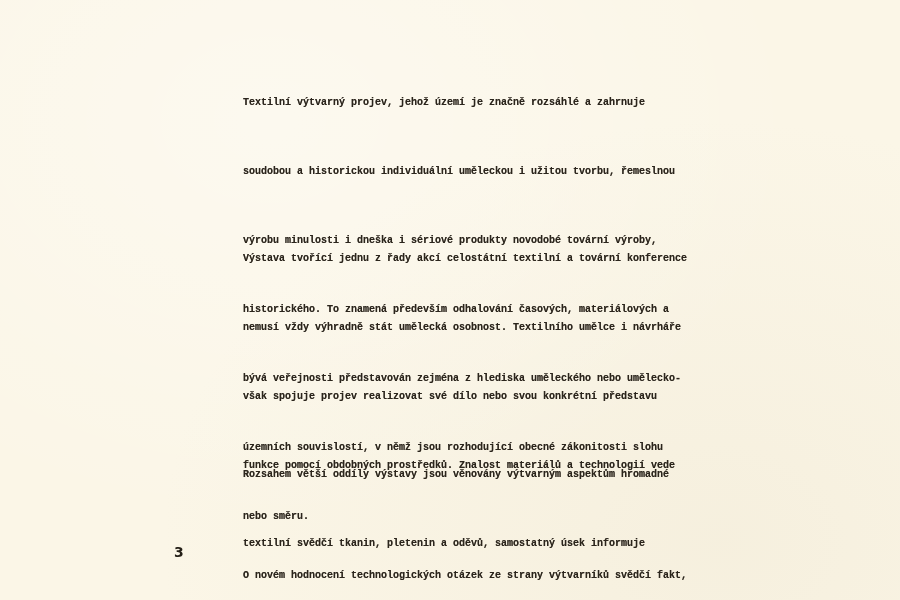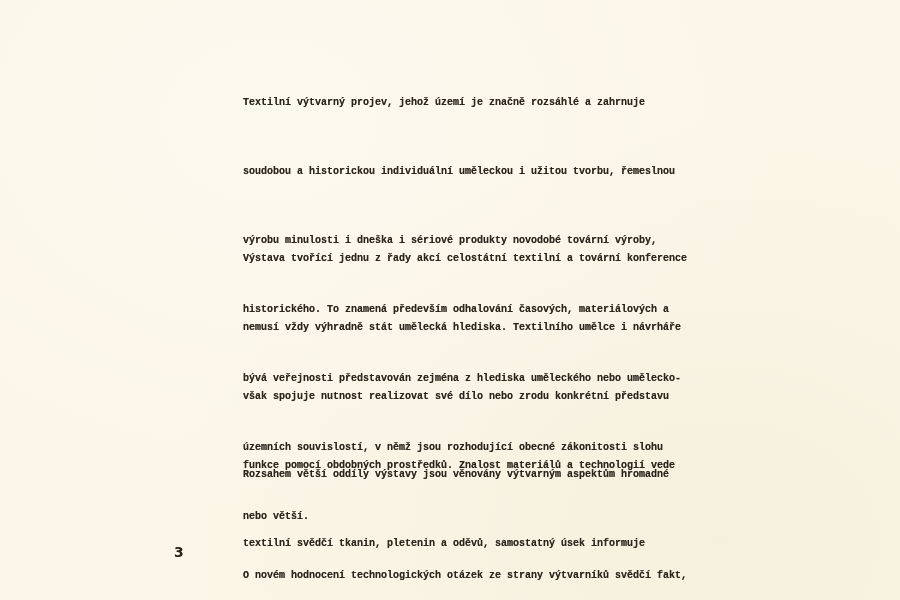--- a/index.html
+++ b/index.html
@@ -61,27 +61,27 @@
 
 <div class="page">
 
   <div class="text-block" id="para-1">
     <span class="line">Textilní výtvarný projev, jehož území je značně rozsáhlé a zahrnuje</span>
     <span class="line">soudobou a historickou individuální uměleckou i užitou tvorbu, řemeslnou</span>
     <span class="line">výrobu minulosti i dneška i sériové produkty novodobé tovární výroby,</span>
     <span class="line">historického. To znamená především odhalování časových, materiálových a</span>
     <span class="line">bývá veřejnosti představován zejména z hlediska uměleckého nebo umělecko-</span>
     <span class="line">územních souvislostí, v němž jsou rozhodující obecné zákonitosti slohu</span>
-    <span class="line">nebo větší.</span>
+    <span class="line">nebo směru.</span>
   </div>
 
   <div class="text-block" id="para-2">
     <span class="line">Výstava tvořící jednu z řady akcí celostátní textilní a tovární konference</span>
-    <span class="line">nemusí vždy výhradně stát umělecká hlediska. Textilního umělce i návrháře</span>
-    <span class="line">však spojuje nutnost realizovat své dílo nebo zrodu konkrétní představu</span>
+    <span class="line">nemusí vždy výhradně stát umělecká osobnost. Textilního umělce i návrháře</span>
+    <span class="line">však spojuje projev realizovat své dílo nebo svou konkrétní představu</span>
     <span class="line">funkce pomocí obdobných prostředků. Znalost materiálů a technologií vede</span>
     
     
     
     
   </div>
 
   <div class="text-block" id="para-3">
     <span class="line">Rozsahem větší oddíly výstavy jsou věnovány výtvarným aspektům hromadné</span>
     <span class="line">textilní svědčí tkanin, pletenin a oděvů, samostatný úsek informuje</span>

